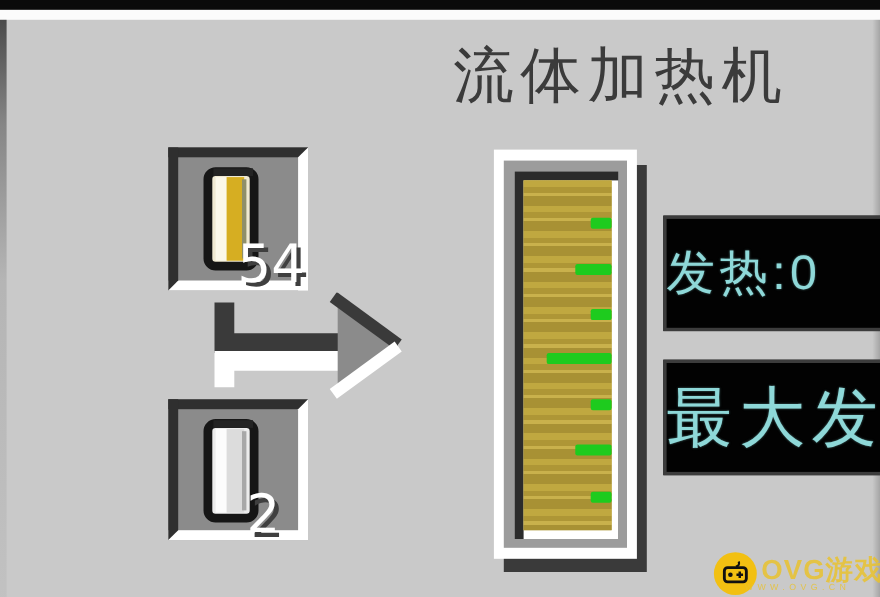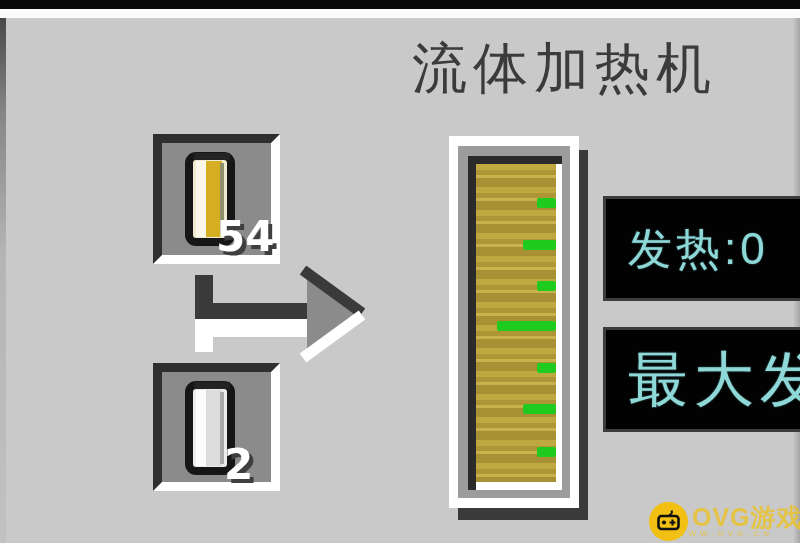--- a/index.html
+++ b/index.html
@@ -24,21 +24,21 @@
   .mc-slot{
     position:absolute;width:109px;background:#8b8b8b;
     border-style:solid;border-width:9px;
     border-color:#2f2f2f #ffffff #ffffff #2f2f2f;
   }
   #slot-input{left:153px;top:134px;height:112px;}
   #slot-output{left:153px;top:363px;height:110px;}
   .slot-item{position:absolute;}
   .slot-count{
     position:absolute;z-index:5;
-    font-size:42px;font-weight:bold;color:#ffffff;
+    font-size:48px;font-weight:normal;color:#ffffff;
     text-shadow:4px 4px 0 #3f3f3f;
     font-family:"DejaVu Sans",sans-serif;line-height:1;
   }
   #count-input{left:216px;top:216px;}
   #count-output{left:224px;top:444px;}
   
   #process-arrow{position:absolute;left:186px;top:266px;}
   
   #gauge{position:absolute;left:449px;top:135px;width:140px;height:387px;}
   #gauge .g-shadow{position:absolute;left:9px;top:15px;width:130px;height:370px;background:#3a3a3a;}
@@ -56,21 +56,21 @@
   #gauge .tick{position:absolute;height:10px;background:#1ecb1e;border-radius:2px;}
   
   .info-panel{
     position:absolute;left:603px;width:200px;height:99px;
     background:#020202;border:3px solid #3c3c3c;
     display:flex;align-items:center;overflow:hidden;
   }
   #panel-heat{top:196px;}
   #panel-maxheat{top:327px;}
   .panel-text{
-    color:#8ed8d8;white-space:nowrap;padding-left:22px;line-height:1;
+    color:#8ed8d8;white-space:nowrap;line-height:1;
     text-shadow:0 0 2px rgba(140,220,220,.55);
   }
   #panel-heat .panel-text{font-size:44px;letter-spacing:4px;}
   #panel-maxheat .panel-text{font-size:60px;letter-spacing:6px;}
   
   #watermark{position:absolute;left:645px;top:498px;width:160px;height:45px;}
   #watermark .wm-circle{
     position:absolute;left:4px;top:4px;width:39px;height:39px;border-radius:50%;
     background:#f2c012;display:flex;align-items:center;justify-content:center;
   }

